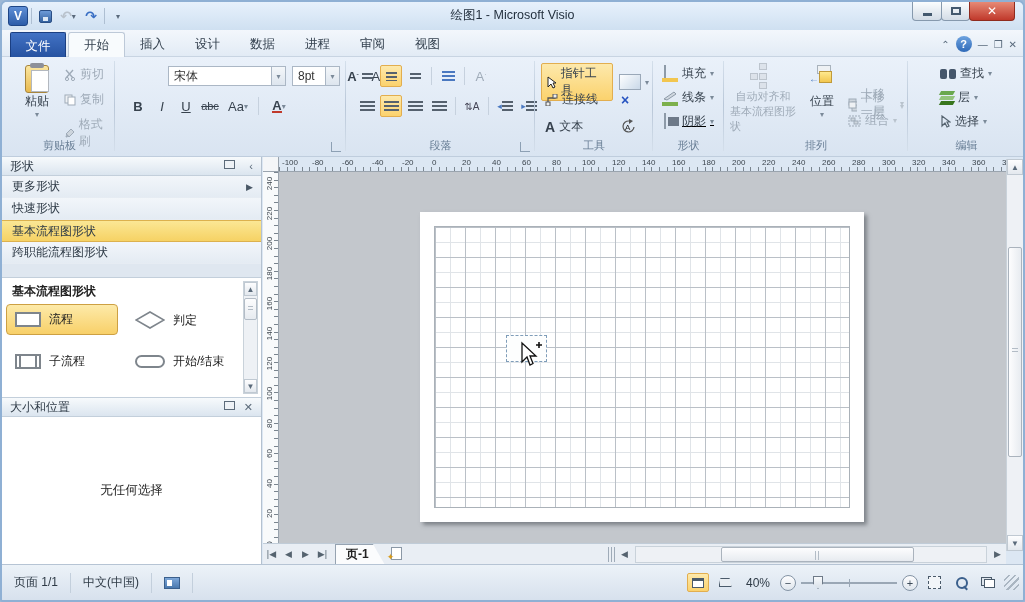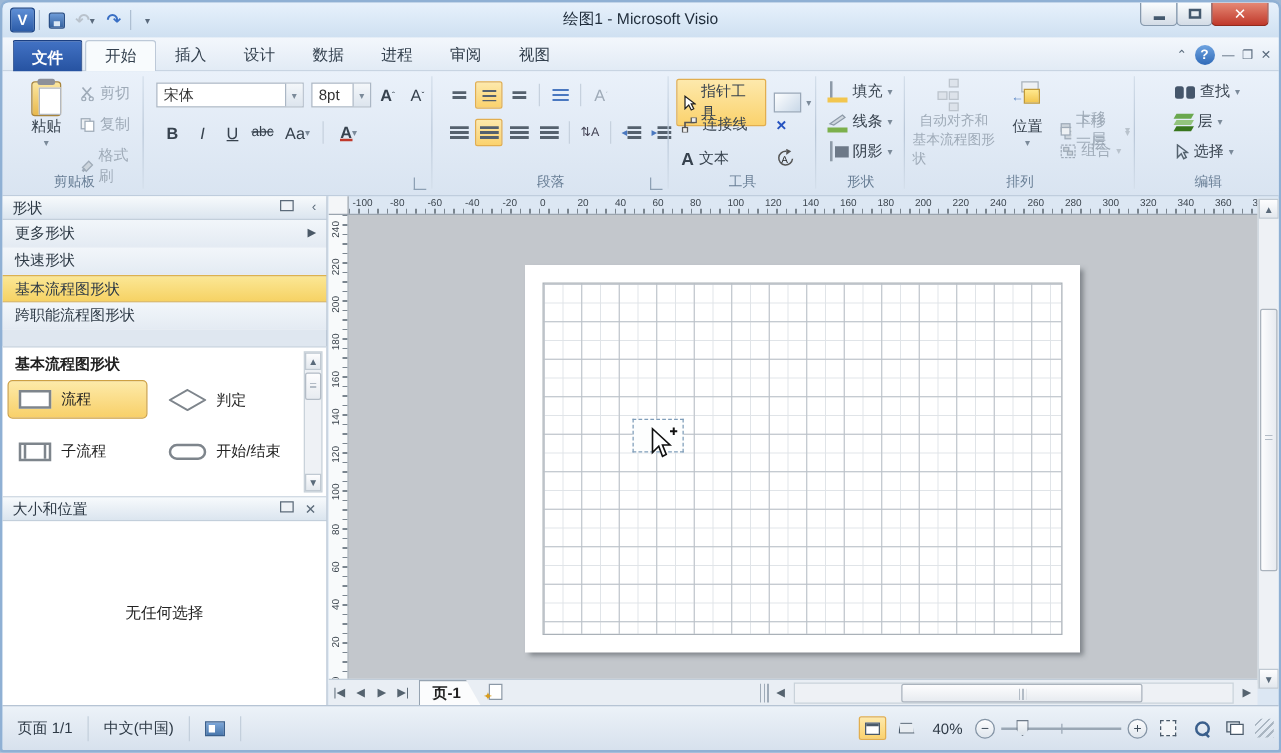--- a/index.html
+++ b/index.html
@@ -29,21 +29,21 @@
   .wbtn.min{width:30px;}.wbtn.max{width:29px;}
   .wbtn.close{width:46px;background:linear-gradient(#e68a76,#c0392b);border-color:#8f2b1e;color:#fff;}
   .glyph-min{width:9px;height:3px;background:#44596e;margin-top:6px;}
   .glyph-max{width:10px;height:8px;border:2px solid #44596e;}
   .glyph-x{color:#fff;font-size:12px;font-weight:bold;}
   
   .tabrow{position:absolute;left:0;top:28px;right:0;height:27px;
     background:linear-gradient(#f3f7fc,#e2ebf5);border-bottom:1px solid #c8d4e2;}
   .filetab{position:absolute;left:8px;top:2px;width:56px;height:27px;color:#fff;font-size:12.5px;
     background:linear-gradient(#4272c4,#24509e);border:1px solid #1b3f82;border-bottom:none;
-    border-radius:2px 2px 0 0;display:flex;align-items:center;justify-content:center;font-weight:bold;}
+    border-radius:2px 2px 0 0;display:flex;align-items:center;justify-content:center;}
   .tabs{position:absolute;left:66px;top:2px;height:25px;display:flex;}
   .tab{padding:0 15px;display:flex;align-items:center;font-size:12.5px;color:#33404e;}
   .tab.active{background:#f8fbfd;border:1px solid #bdc9d8;border-bottom:none;border-radius:3px 3px 0 0;}
   .ribrights{position:absolute;right:6px;top:6px;display:flex;align-items:center;gap:6px;}
   .rr{font-size:10px;color:#5a6b7d;}
   .helpq{width:16px;height:16px;border-radius:50%;background:linear-gradient(#6ea3e0,#2f6ab8);
     color:#fff;font-size:11px;font-weight:bold;display:flex;align-items:center;justify-content:center;}
   
   .ribbon{position:absolute;left:0;top:55px;right:0;height:100px;
     background:linear-gradient(#eaf1fa,#d9e4f1);border-bottom:1px solid #bfcddd;}
@@ -292,21 +292,21 @@
               <path d="M2 10 L4 8" stroke="#9fabb8" stroke-width="2"></path>
             </svg>
           <span>格式刷</span>
         </div>
       </div>
       <div class="glabel">剪贴板</div>
     </div>
 
     <div class="group" style="left:113px;width:231px;">
       <div class="rowflex" style="left:10px;top:8px;">
-        <div class="combo" style="width:118px;">
+        <div class="combo" style="width:118px;margin-left:43px;">
           <span>宋体</span>
           <span class="dd">
               <span class="small-caret">▾</span>
             </span>
         </div>
         <div class="combo" style="width:48px;margin-left:4px;">
           <span>8pt</span>
           <span class="dd">
               <span class="small-caret">▾</span>
             </span>
@@ -444,21 +444,21 @@
       </div>
       <div class="rowflex" style="left:5px;top:31px;">
         <div class="rbtn">
           <span class="ic16"><svg width="16" height="12">
                 <path d="M2 9 L12 2 L14 4 L5 10 Z" fill="#d0d8e0" stroke="#8d9aa8"></path>
               </svg><span class="bar" style="background:#7cb04c;"></span></span>
           <span>线条</span>
             <span class="small-caret">▾</span>
         </div>
       </div>
-      <div class="rowflex" style="left:5px;top:55px;">
+      <div class="rowflex" style="left:5px;top:55px;text-decoration:underline;">
         <div class="rbtn">
           <span class="ic16"><span class="shadowic"></span></span>
           <span>阴影</span>
             <span class="small-caret">▾</span>
         </div>
       </div>
       <div class="glabel">形状</div>
     </div>
 
     <div class="group" style="left:722px;width:184px;">

